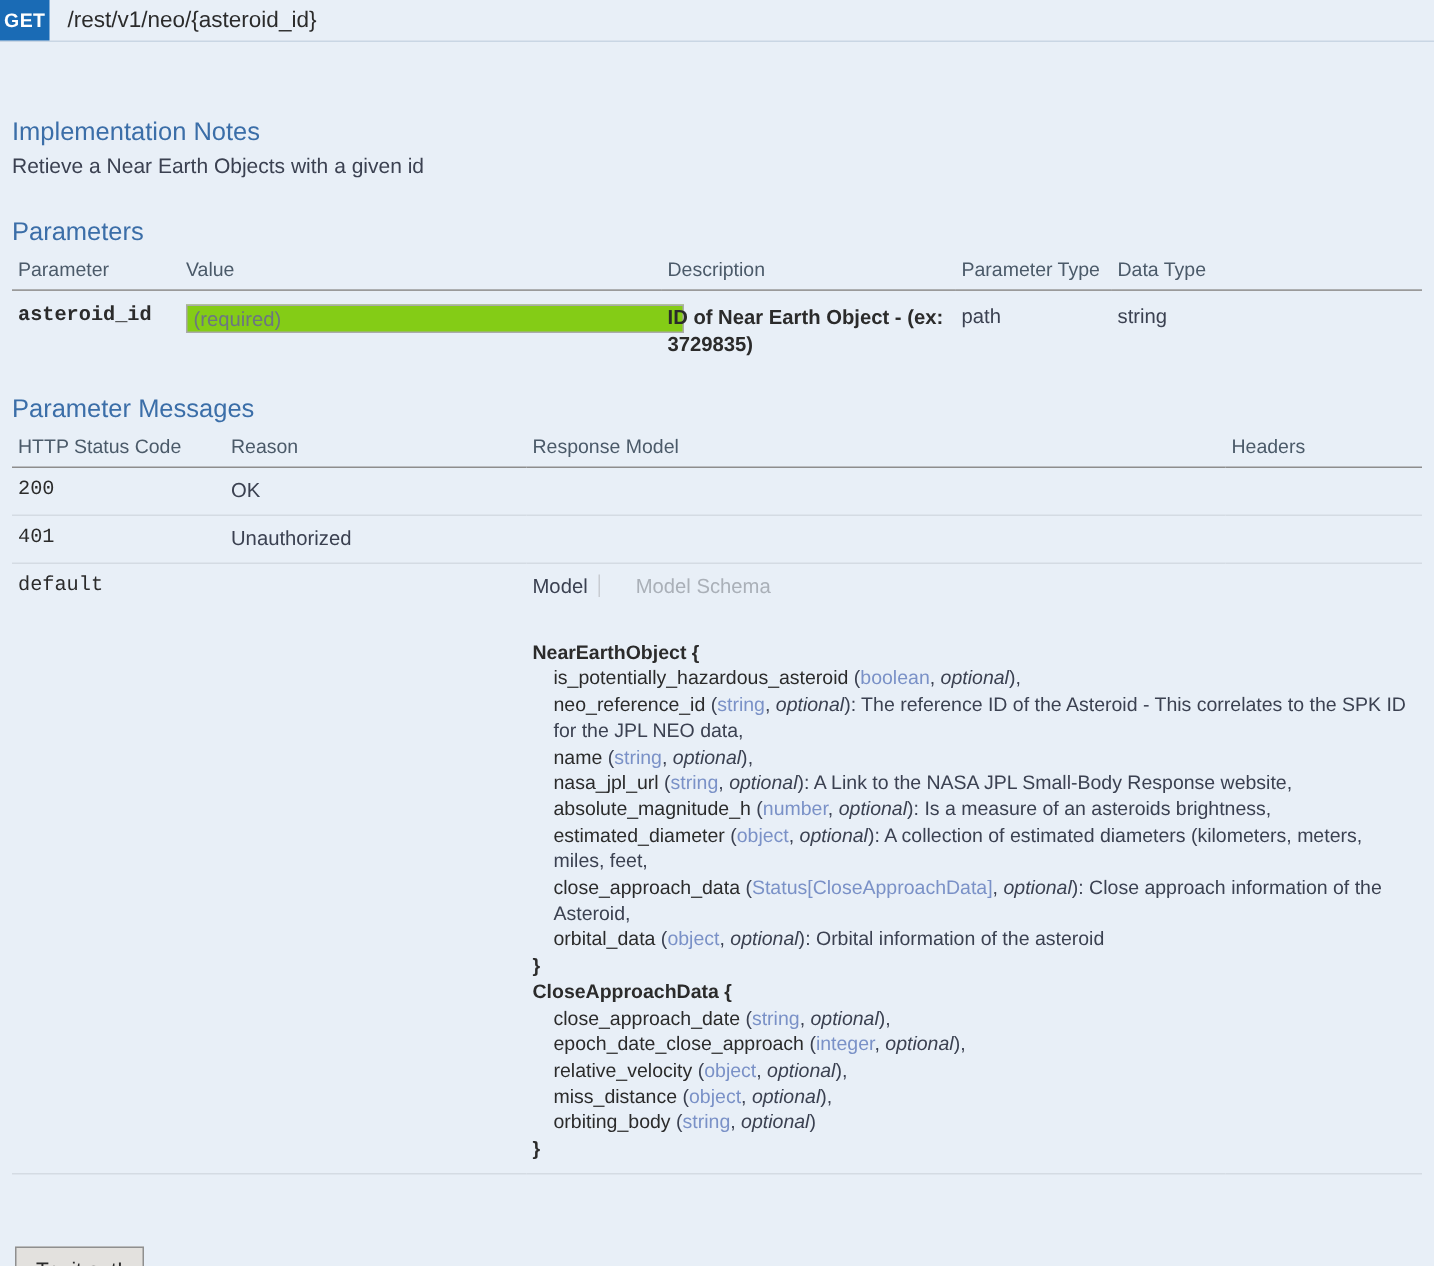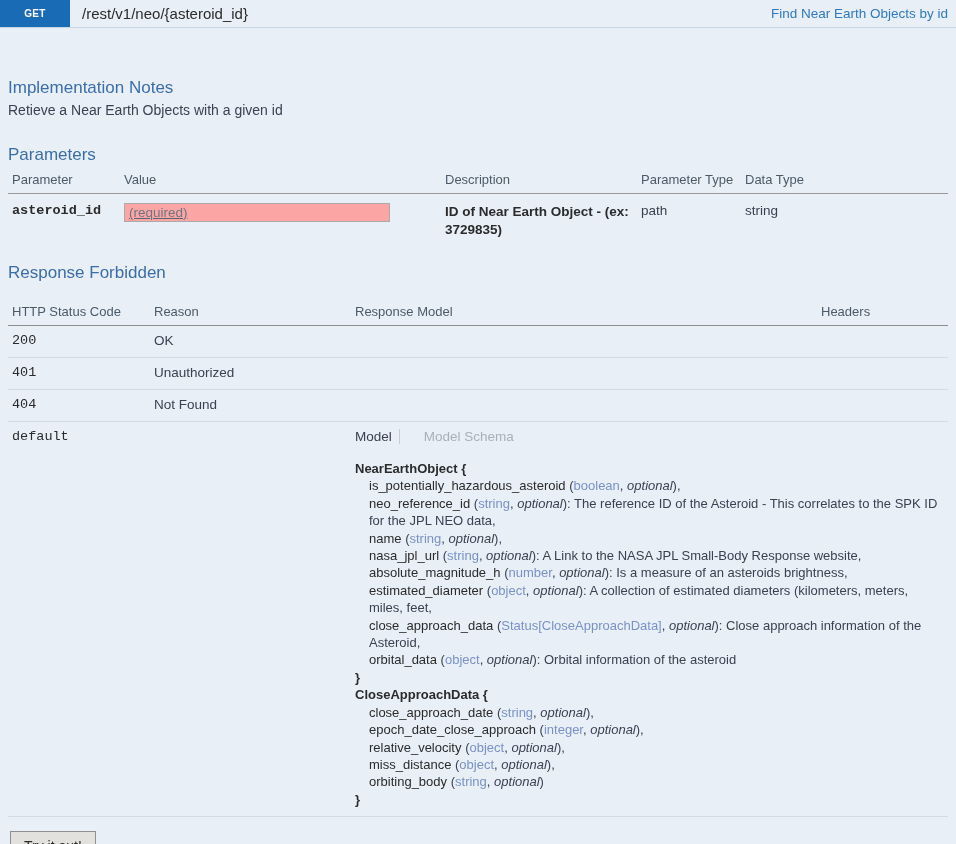--- a/index.html
+++ b/index.html
@@ -19,24 +19,24 @@
   
   .op-header {
     position: relative;
     height: 27px;
     background: #e8eff7;
     border-bottom: 1px solid #c9d6e4;
     display: flex;
     align-items: stretch;
   }
   .http-method {
-    width: 70px;
+    width: 33px;
     background: #1a6bb5;
     color: #ffffff;
-    font-size: 10px;
+    font-size: 13px;
     font-weight: bold;
     letter-spacing: .3px;
     display: flex;
     align-items: center;
     justify-content: center;
     cursor: pointer;
   }
   .op-path {
     flex: 0 0 auto;
     display: flex;
@@ -109,58 +109,57 @@
   #params-table { top: 141px; }
   #params-table tbody td { border-bottom: none; padding-top: 9px; }
   .param-name {
     font-family: "Liberation Mono", "DejaVu Sans Mono", monospace;
     font-size: 13px;
     font-weight: bold;
     color: #2b2b2b;
     white-space: nowrap;
   }
   .param-input {
-    width: 266px;
+    width: 332px;
     height: 19px;
     box-sizing: border-box;
     border: 1px solid #aaaaaa;
-    background: #fca5a5;
+    background: #84cc16;
     font-family: "Liberation Sans", sans-serif;
     font-size: 13.5px;
     color: #5a6472;
     padding: 1px 4px;
     outline: none;
-    text-decoration: underline;
   }
   .param-input::placeholder { color: #6c7682; opacity: 1; }
   .param-desc {
     font-weight: bold;
     color: #2b2b2b;
     font-size: 13.5px;
     line-height: 18px;
   }
   .param-type, .param-datatype { color: #3b4151; font-size: 13.5px; }
 
   
-  #resp-table { top: 273px; }
+  #resp-table { top: 259px; }
   #resp-table thead th { border-bottom: 1px solid #8d8d8d; }
   .status-code {
     font-family: "Liberation Mono", "DejaVu Sans Mono", monospace;
     font-size: 13px;
     color: #2b2b2b;
   }
   .reason { font-size: 13.5px; color: #3b4151; }
   .resp-row td { height: 16px; }
   .default-row td { border-bottom: none; padding-top: 8px; }
 
   
   .model-tabs {
     display: flex;
     align-items: center;
-    margin-bottom: 16px;
+    margin-bottom: 28px;
     font-size: 13.5px;
   }
   .model-tab {
     cursor: pointer;
     color: #3b4151;
     padding-right: 7px;
   }
   .model-tab.inactive {
     color: #aab0b8;
     padding-left: 24px;
@@ -193,21 +192,20 @@
     padding: 6px 13px;
     cursor: pointer;
   }
 </style>
 </head>
 <body>
 
 <div class="op-header">
   <div class="http-method">GET</div>
   <div class="op-path">/rest/v1/neo/{asteroid_id}</div>
-  <a class="op-summary-link" href="#">Find Near Earth Objects by id</a>
 </div>
 
 <div class="content">
 
   <h4 class="section-title impl-notes-title">Implementation Notes</h4>
   <div class="impl-notes-text">Retieve a Near Earth Objects with a given id</div>
 
   <h4 class="section-title params-title">Parameters</h4>
 
   <table class="sw-table" id="params-table">
@@ -233,21 +231,21 @@
         <td>
           <input class="param-input" type="text" placeholder="(required)" style="">
         </td>
         <td class="param-desc">ID of Near Earth Object - (ex: 3729835)</td>
         <td class="param-type">path</td>
         <td class="param-datatype">string</td>
       </tr>
     </tbody>
   </table>
 
-  <h4 class="section-title resp-title">Response Forbidden</h4>
+  <h4 class="section-title resp-title">Parameter Messages</h4>
 
   <table class="sw-table" id="resp-table">
     <colgroup>
       <col style="width:142px">
       <col style="width:201px">
       <col style="width:466px">
       <col style="width:131px">
     </colgroup>
     <thead>
       <tr>
@@ -260,26 +258,20 @@
     <tbody id="resp-body">
         <tr class="resp-row">
           <td class="status-code">200</td>
           <td class="reason">OK</td>
           <td></td>
           <td></td>
         </tr>
         <tr class="resp-row">
           <td class="status-code">401</td>
           <td class="reason">Unauthorized</td>
-          <td></td>
-          <td></td>
-        </tr>
-        <tr class="resp-row">
-          <td class="status-code">404</td>
-          <td class="reason">Not Found</td>
           <td></td>
           <td></td>
         </tr>
         <tr class="default-row">
           <td class="status-code">default</td>
           <td class="reason"></td>
           <td colspan="2">
             <div class="model-tabs">
               <span class="model-tab active">Model</span>
               <span class="model-tab inactive">Model Schema</span>

